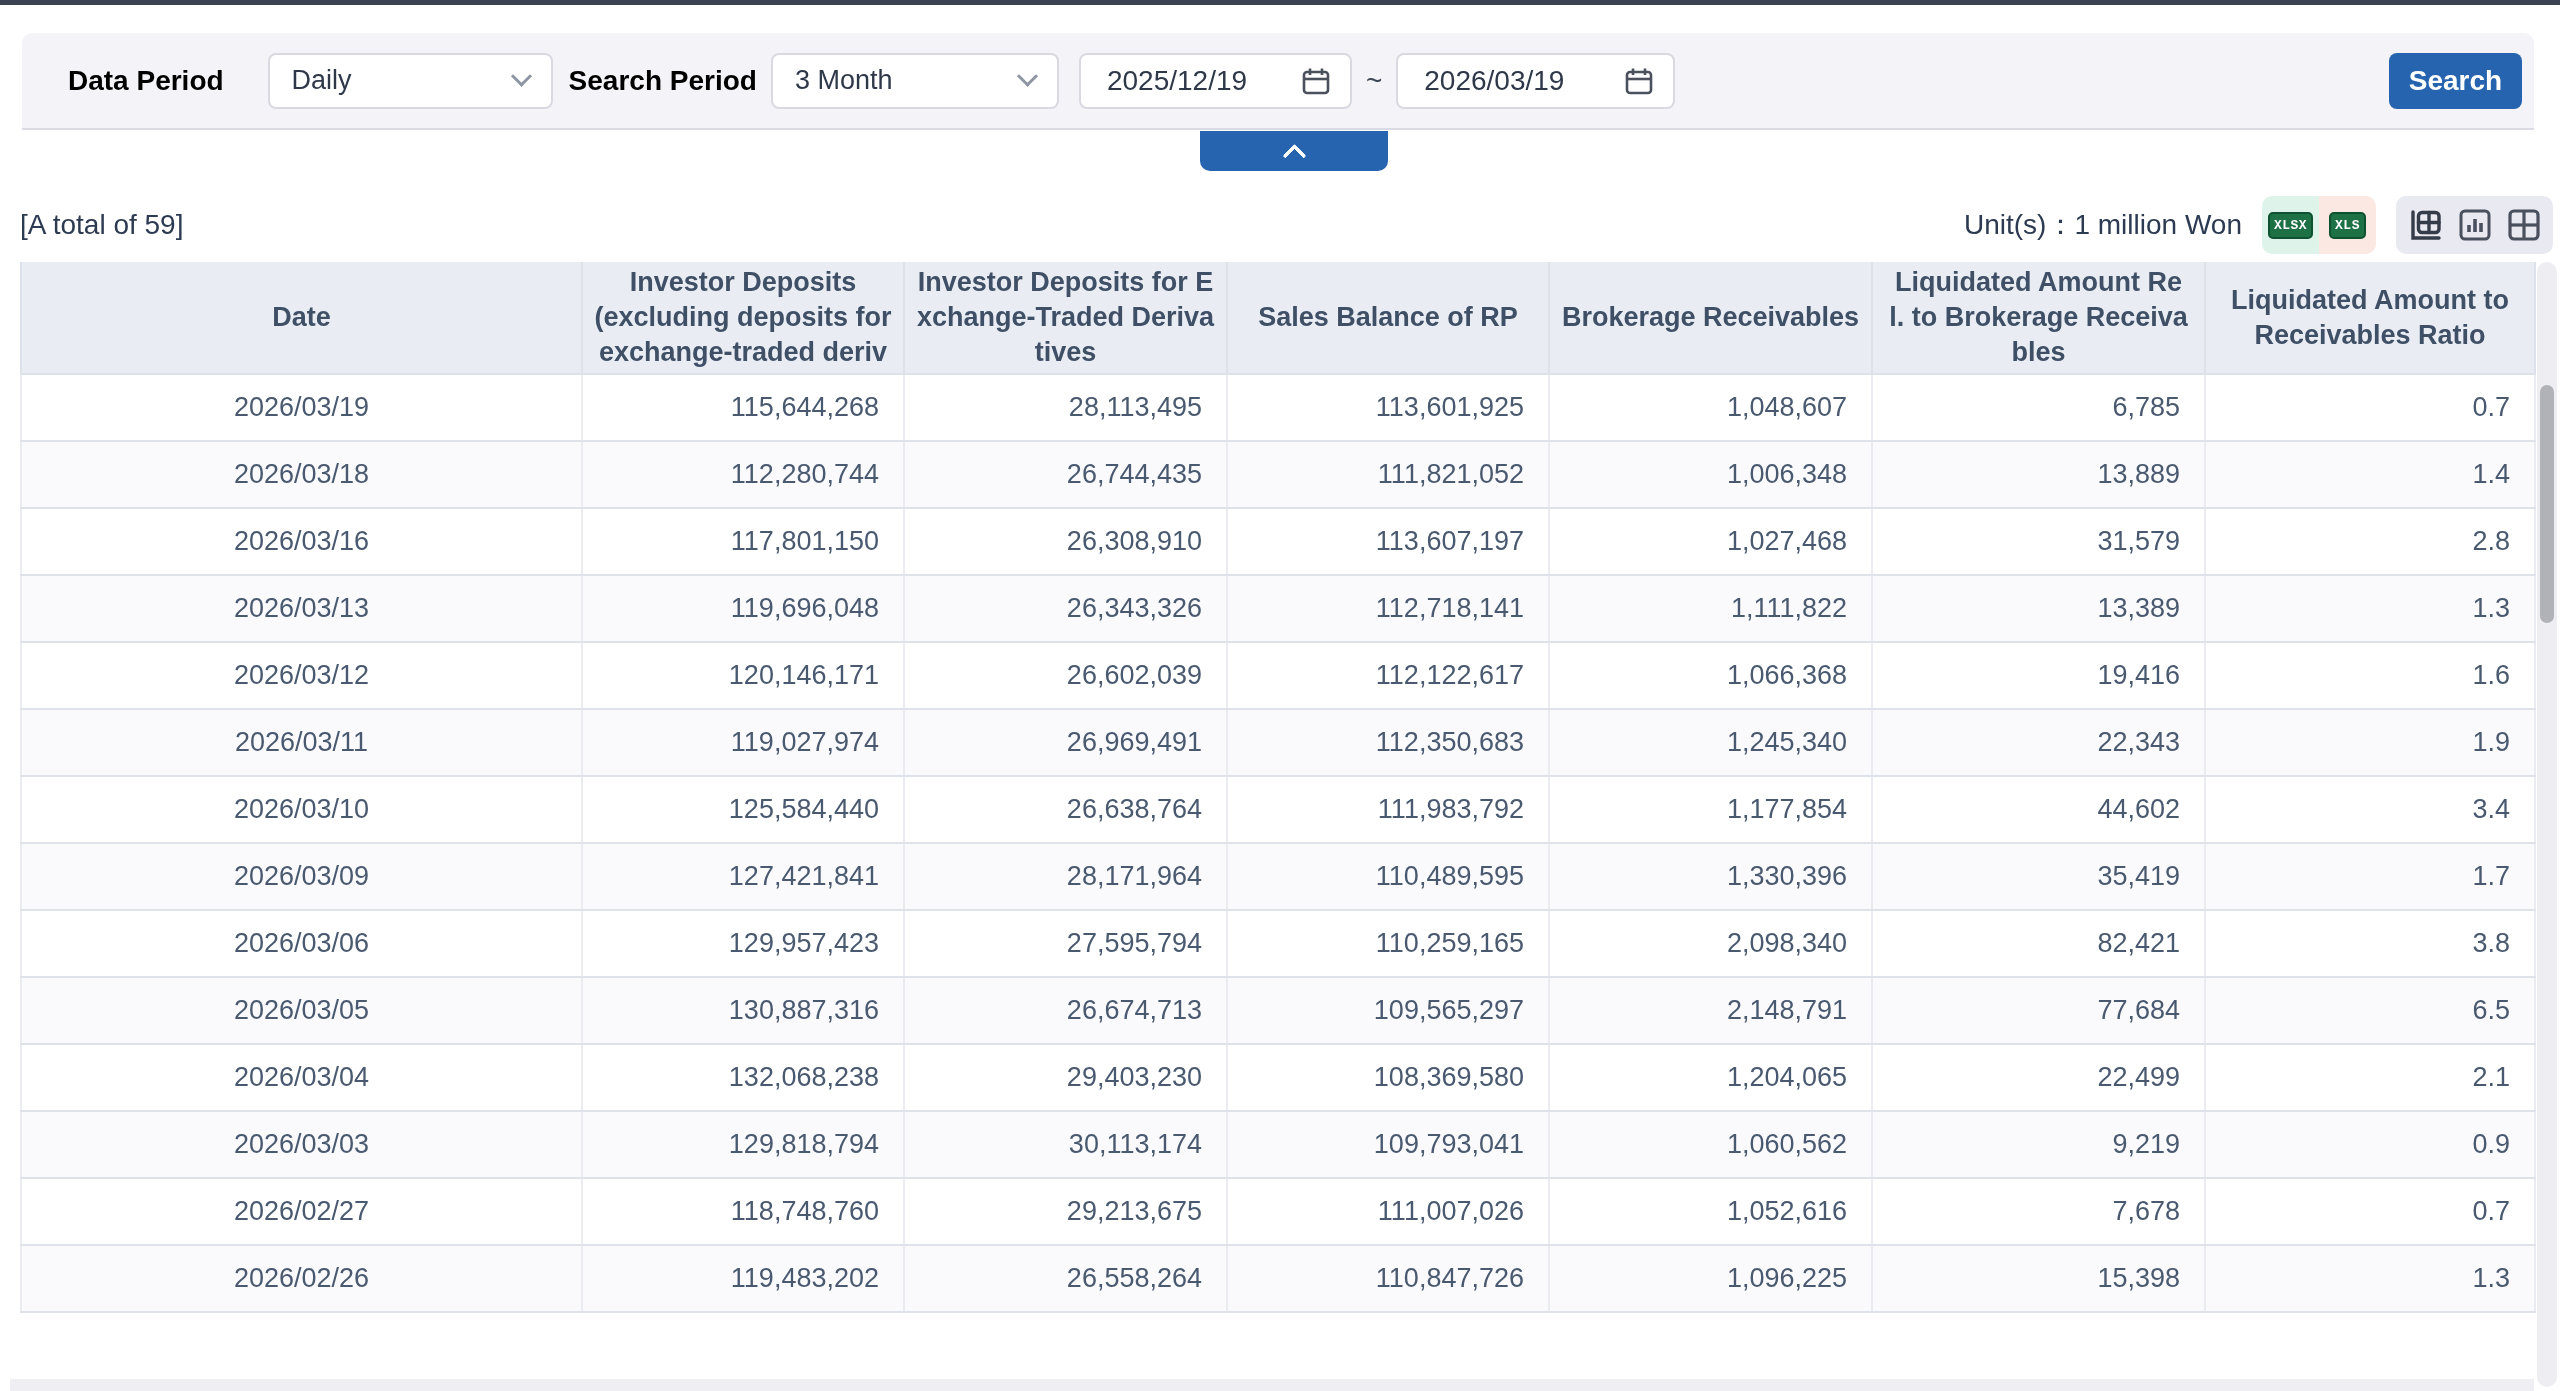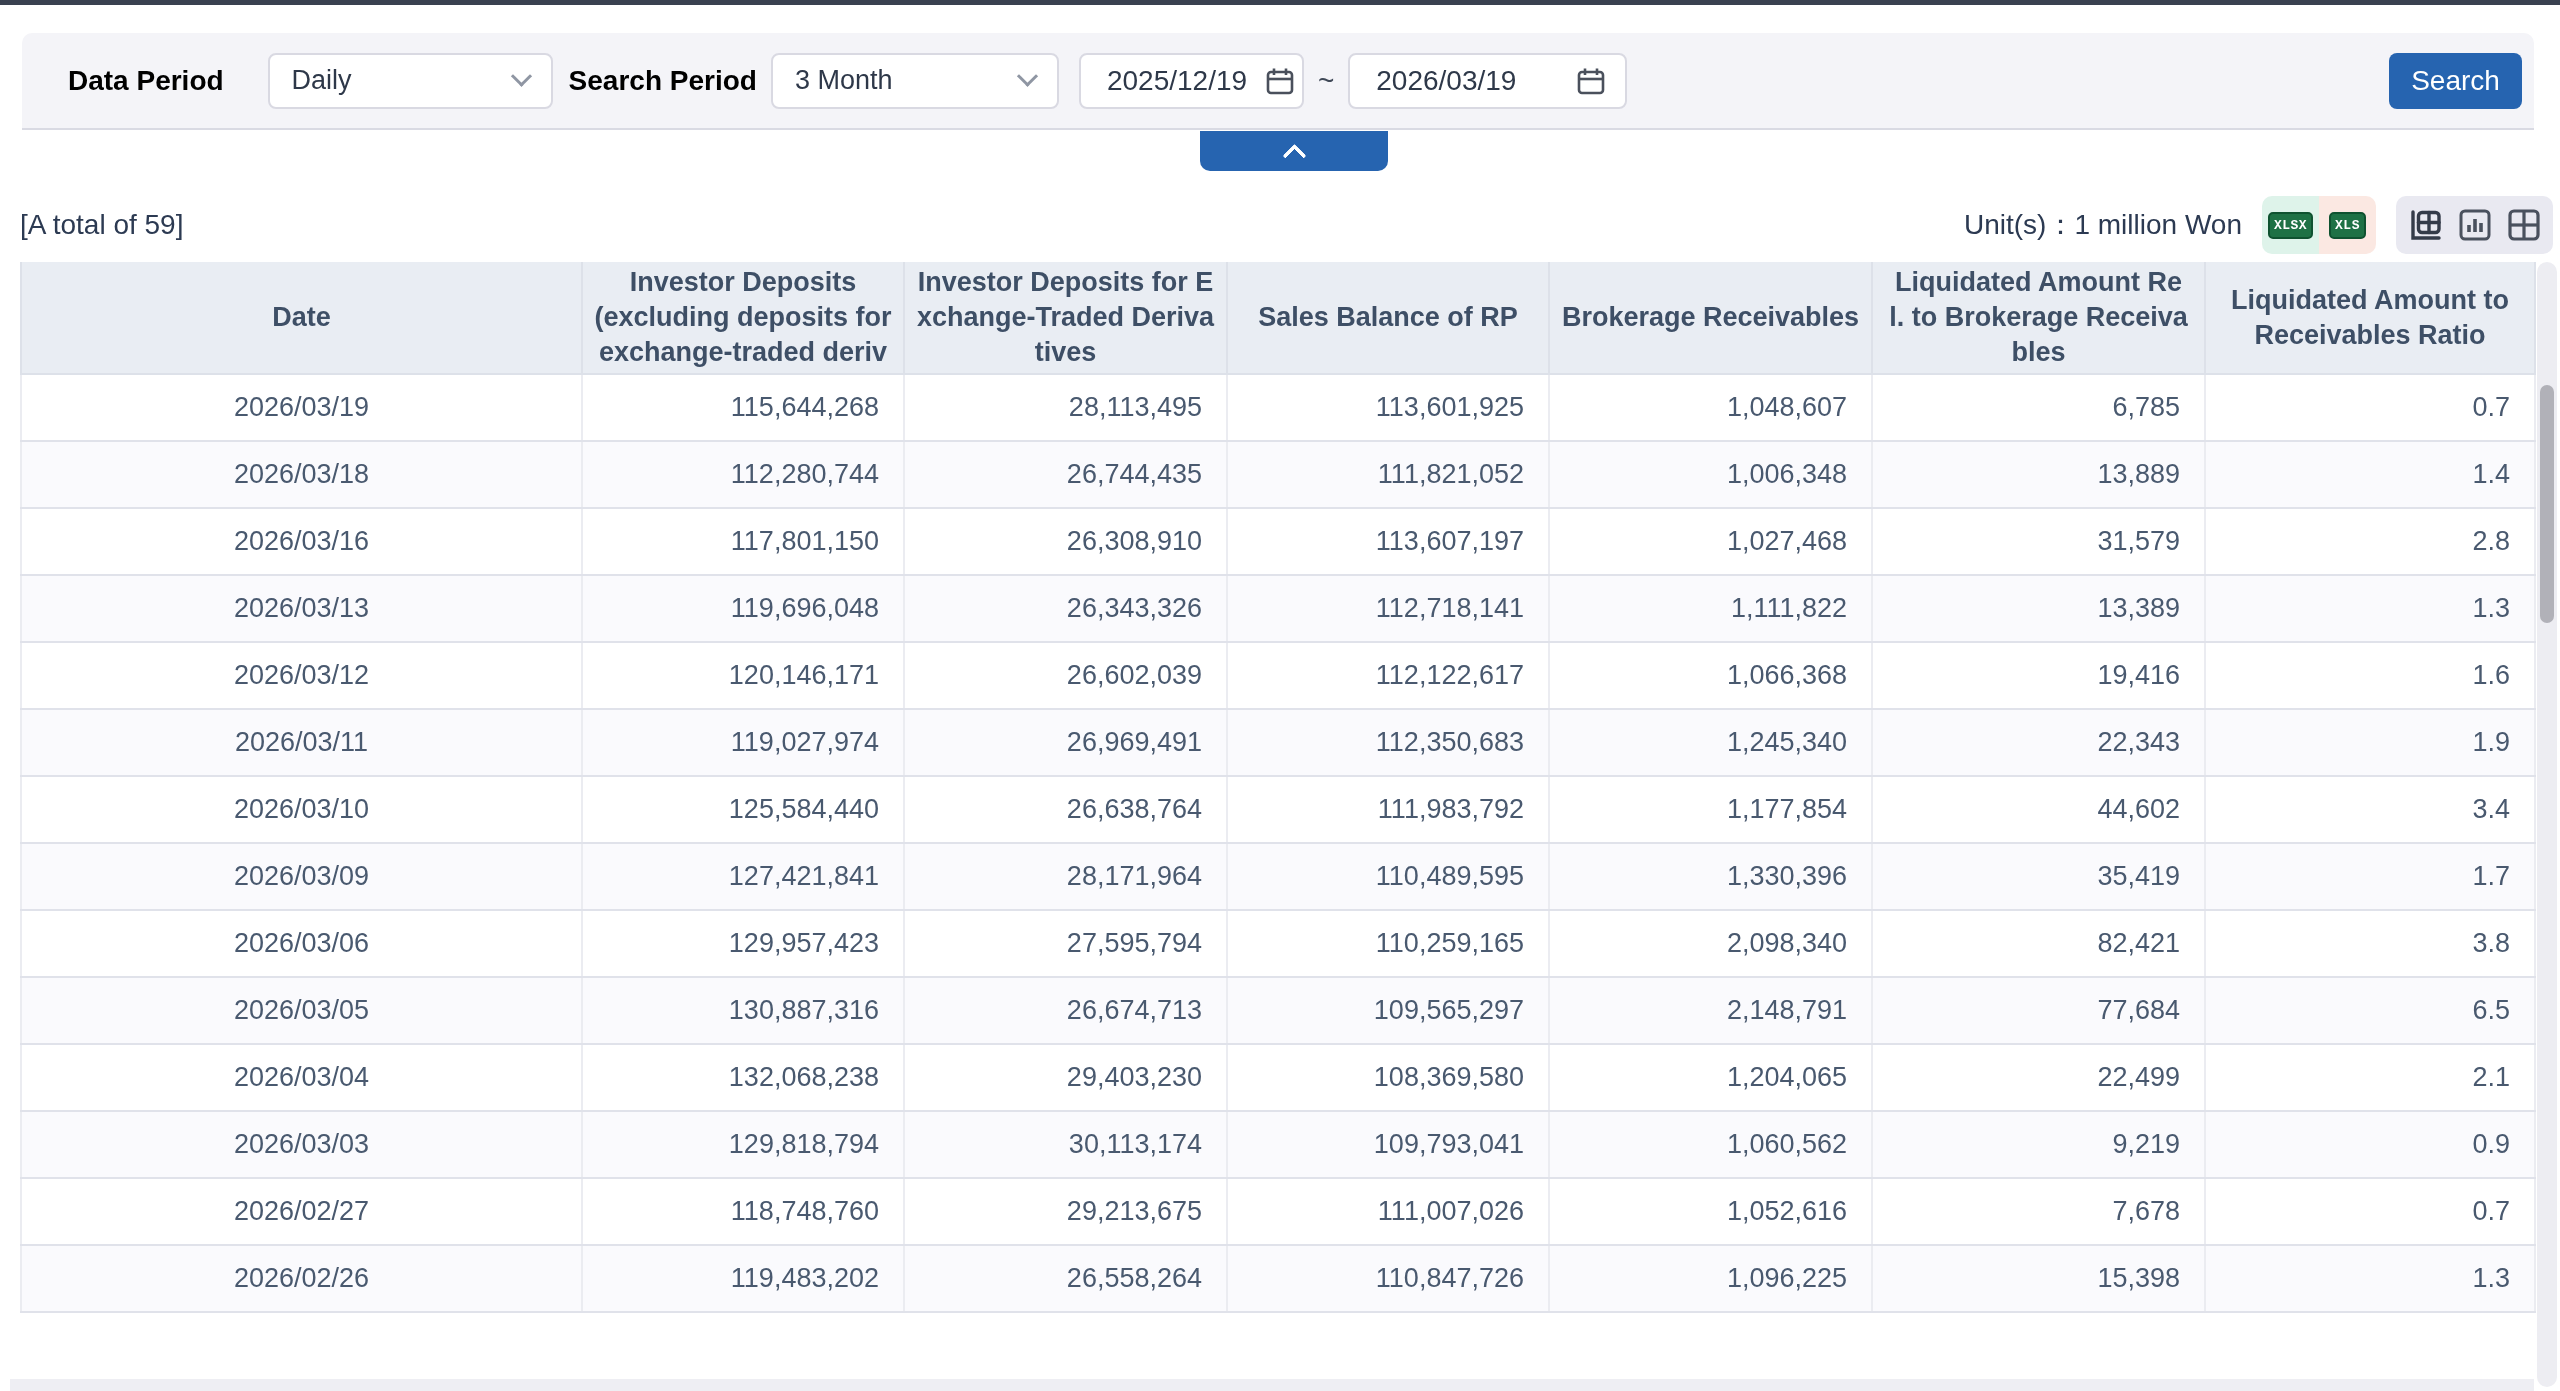--- a/index.html
+++ b/index.html
@@ -30,27 +30,27 @@
   .sel-month { width:288px; margin-right:20px; }
   .chev-down {
     width:15px; height:15px; border-right:3px solid #8f96a3; border-bottom:3px solid #8f96a3;
     transform:rotate(45deg) translate(-3px,-3px);
   }
   .date-input {
     height:56px; background:#fff; border:2px solid #d9d9e2; border-radius:8px;
     display:flex; align-items:center; justify-content:space-between;
     padding:0 18px 0 26px; font-size:28px; color:#2e3849; cursor:pointer;
   }
-  .date-from { width:225px; margin-right:14px;gap:17px; }
+  .date-from { width:273px; margin-right:14px;gap:17px; }
   .date-to   { width:279px; }
   .tilde { font-size:28px; color:#3f4857; margin-right:14px; }
   .cal-icon { width:32px; height:32px; flex:0 0 auto; }
   .search-btn {
     margin-left:auto; width:133px; height:56px; background:#2664b0; color:#fff;
-    font-size:28px; font-weight:400; border:none; border-radius:8px; cursor:pointer;
+    font-size:28px; font-weight:700; border:none; border-radius:8px; cursor:pointer;
   }
   
   .collapse-tab {
     position:absolute; left:1200px; top:131px; width:188px; height:40px;
     background:#2664b0; border-radius:0 0 10px 10px;
     display:flex; align-items:center; justify-content:center; cursor:pointer;
   }
   .chev-up {
     width:17px; height:17px; border-left:4px solid #fff; border-top:4px solid #fff;
     transform:rotate(45deg) translate(3px,3px); border-radius:2px;

